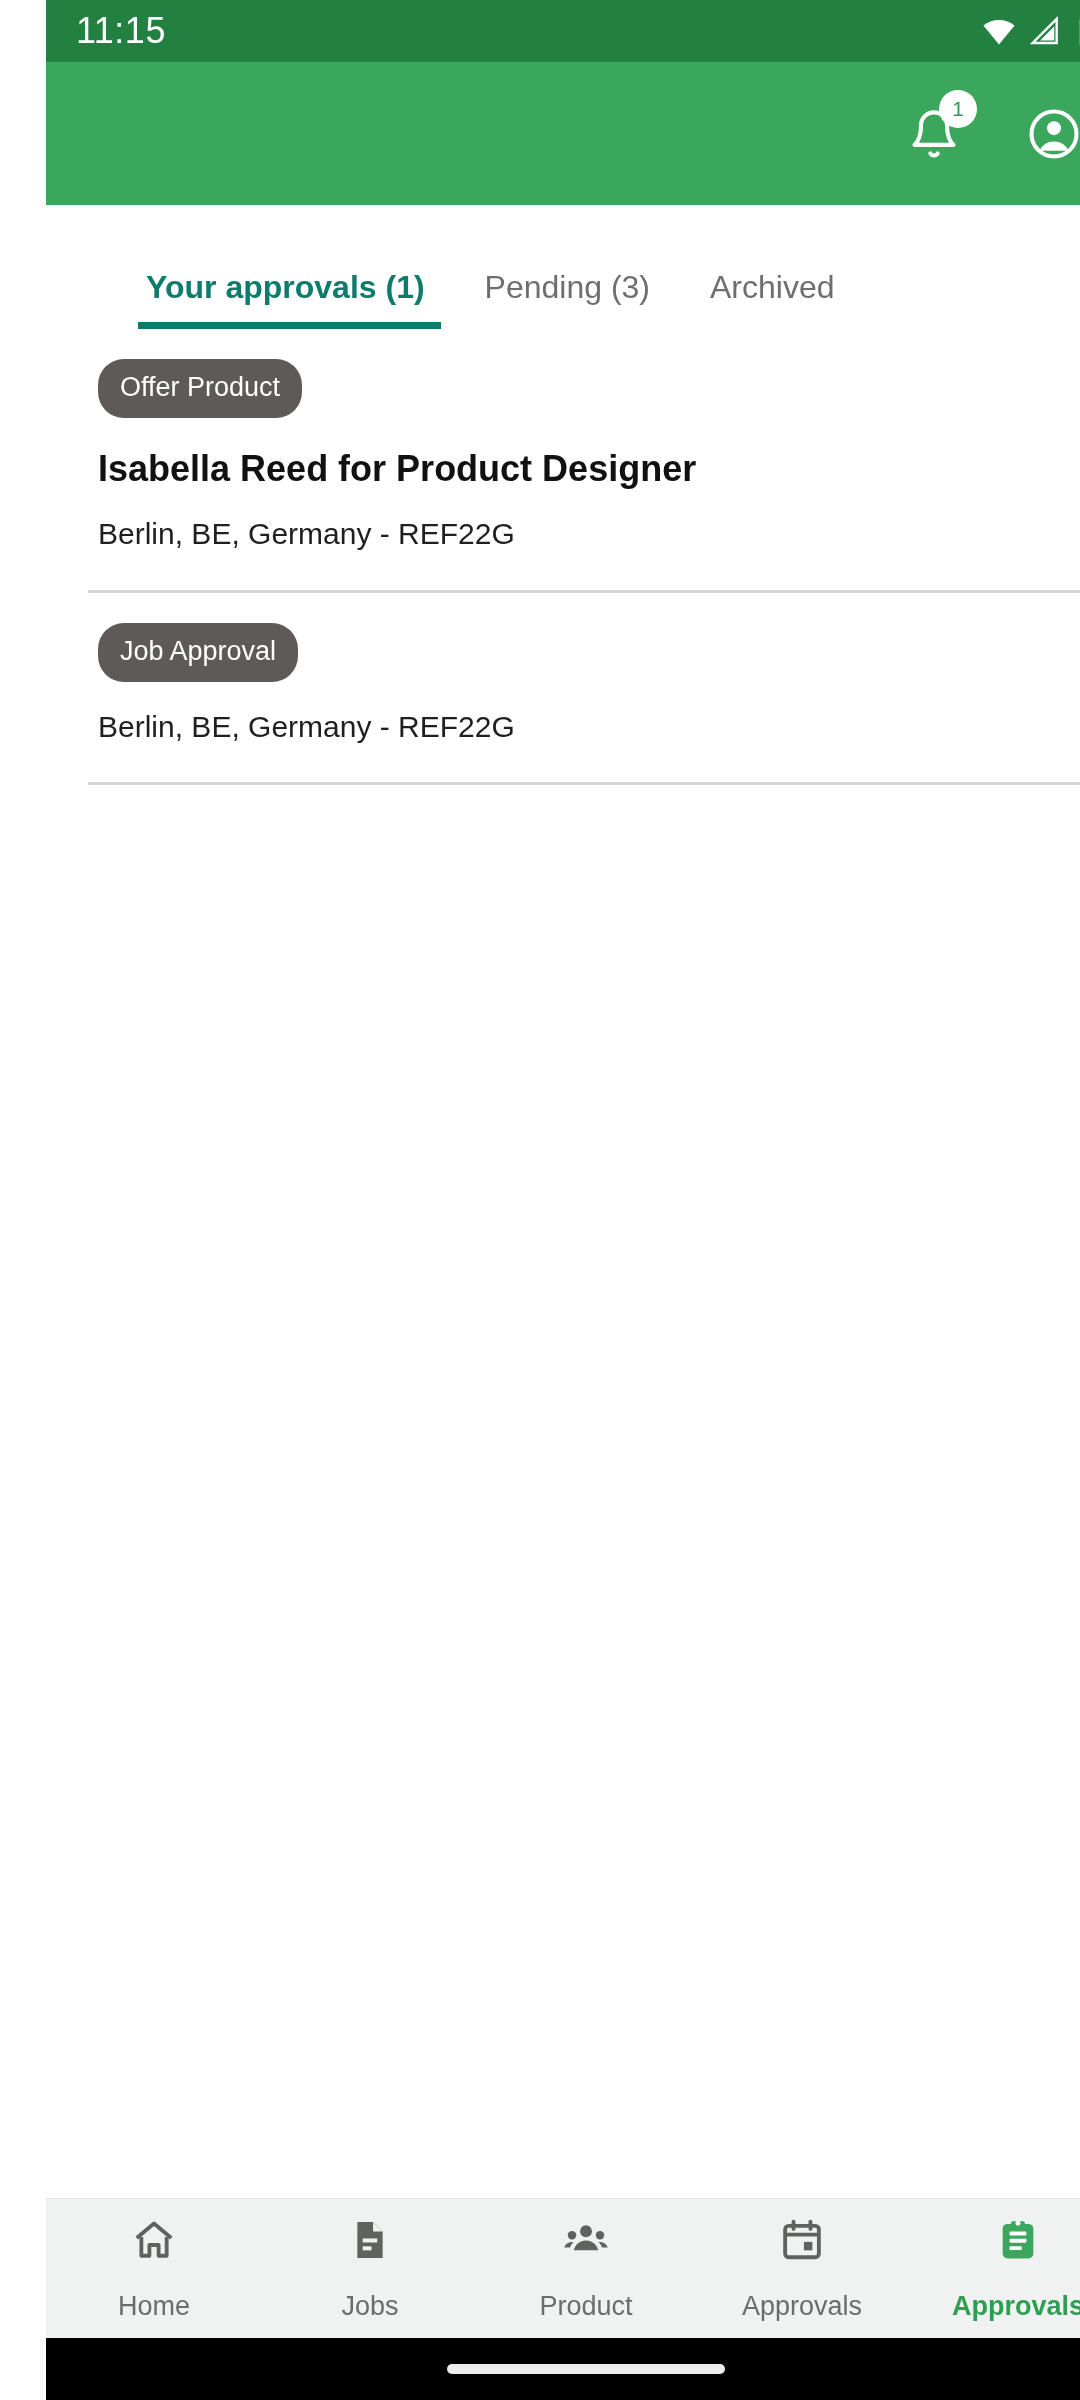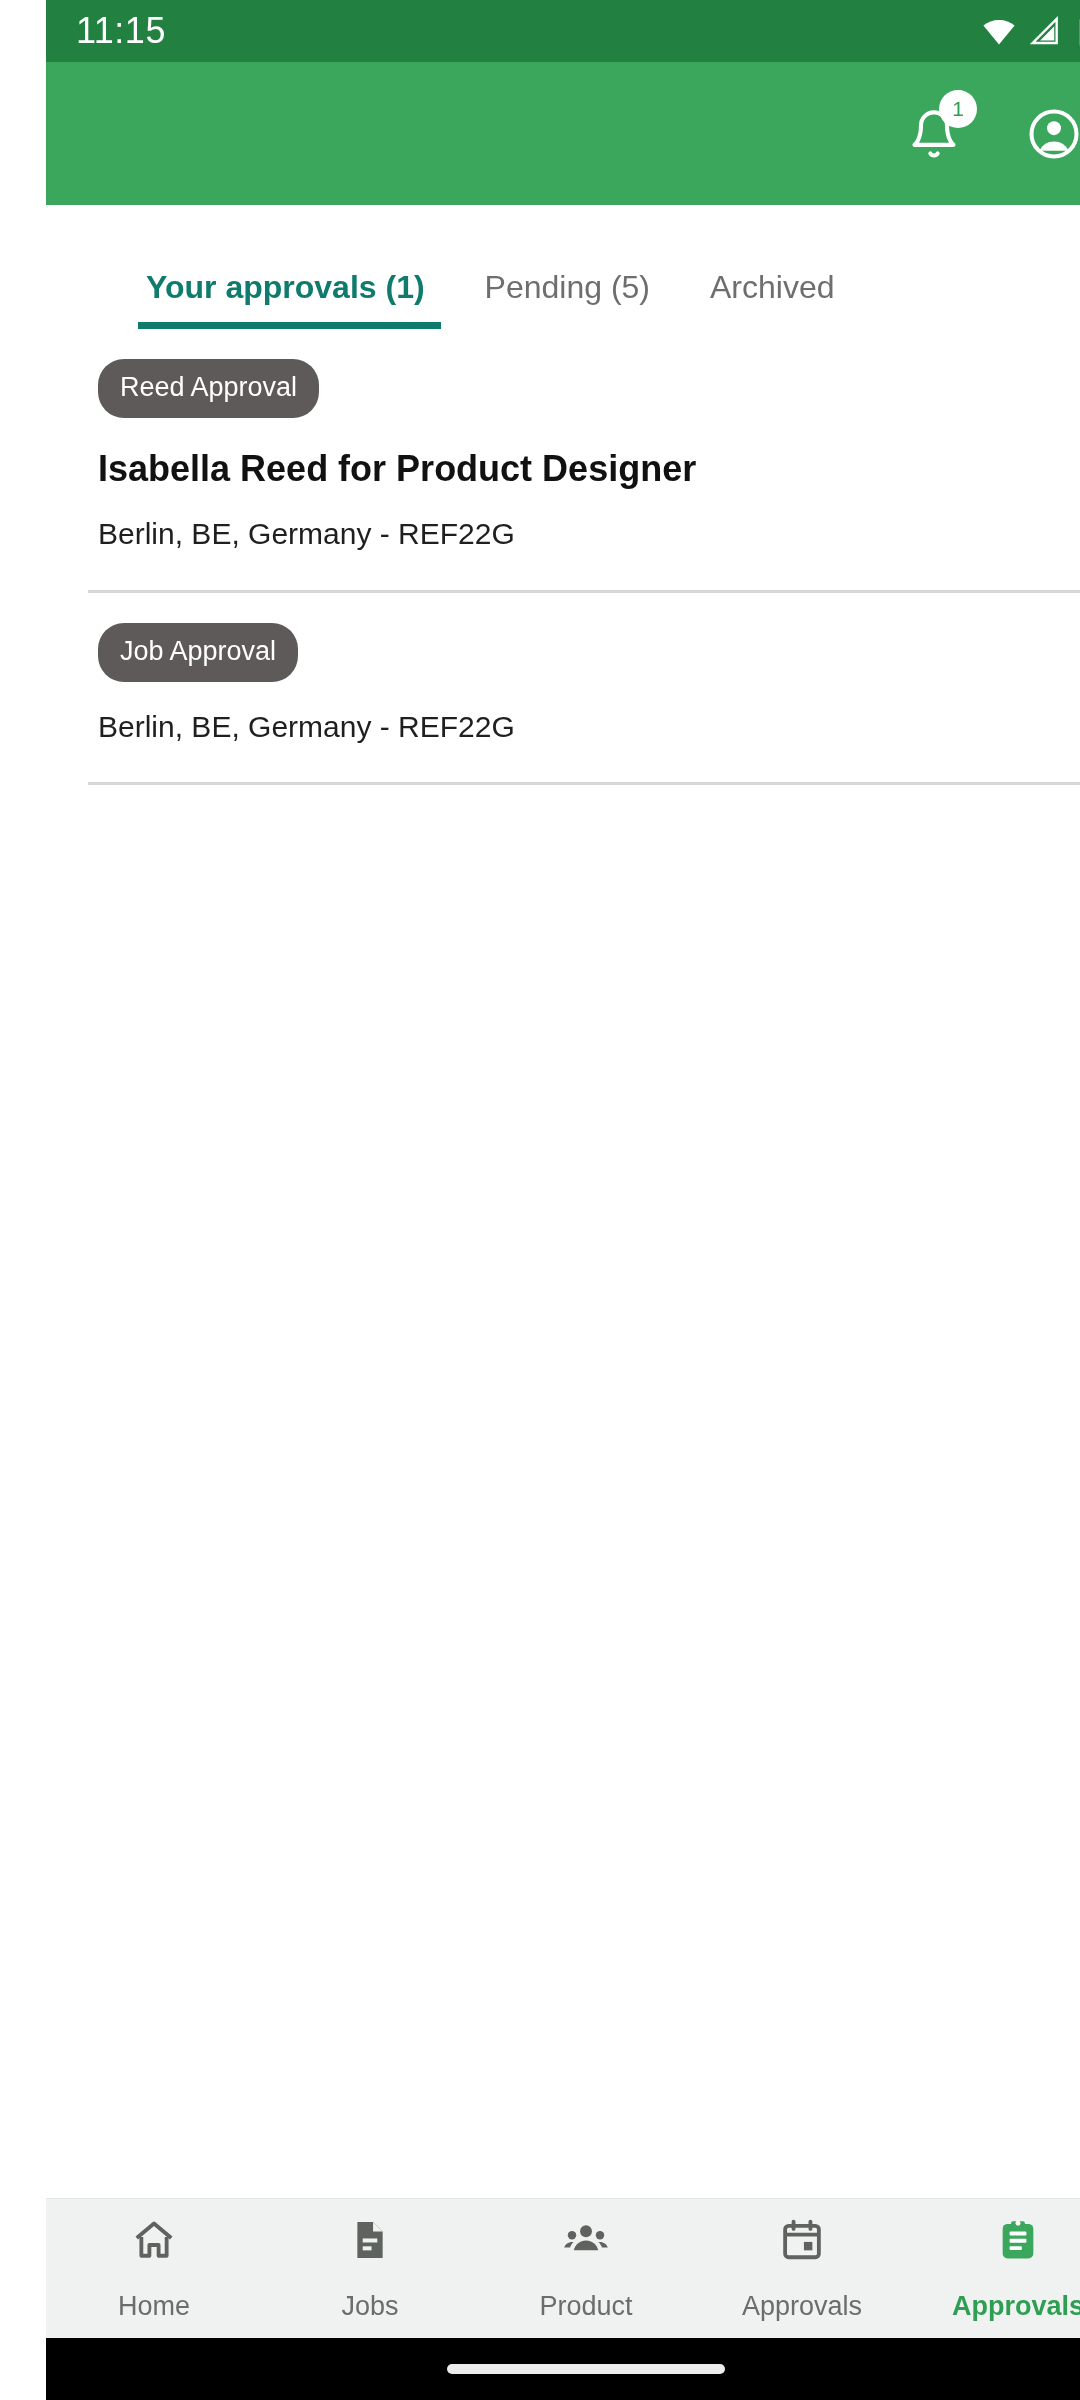--- a/index.html
+++ b/index.html
@@ -209,28 +209,28 @@
             <circle cx="12" cy="9.4" r="3.1" fill="#ffffff" stroke="none"></circle>
             <path d="M5.6 19.4a7.1 7.1 0 0 1 12.8 0" fill="#ffffff" stroke="none"></path>
           </svg>
         </span>
       </div>
     </div>
   </div>
 
   <div class="tabbar">
     <div class="tab active">Your approvals (1)</div>
-    <div class="tab">Pending (5)</div>
+    <div class="tab">Pending (3)</div>
     <div class="tab">Archived</div>
   </div>
 
   <div class="content">
 
     <div class="approval-card">
-      <span class="pill">Reed Approval</span>
+      <span class="pill">Offer Product</span>
       <div class="card-title">Isabella Reed for Product Designer</div>
       <div class="card-sub">Berlin, BE, Germany - REF22G</div>
     </div>
     <div class="divider"></div>
 
     <div class="approval-card">
       <span class="pill">Job Approval</span>
       <div class="card-sub">Berlin, BE, Germany - REF22G</div>
     </div>
     <div class="divider"></div>

